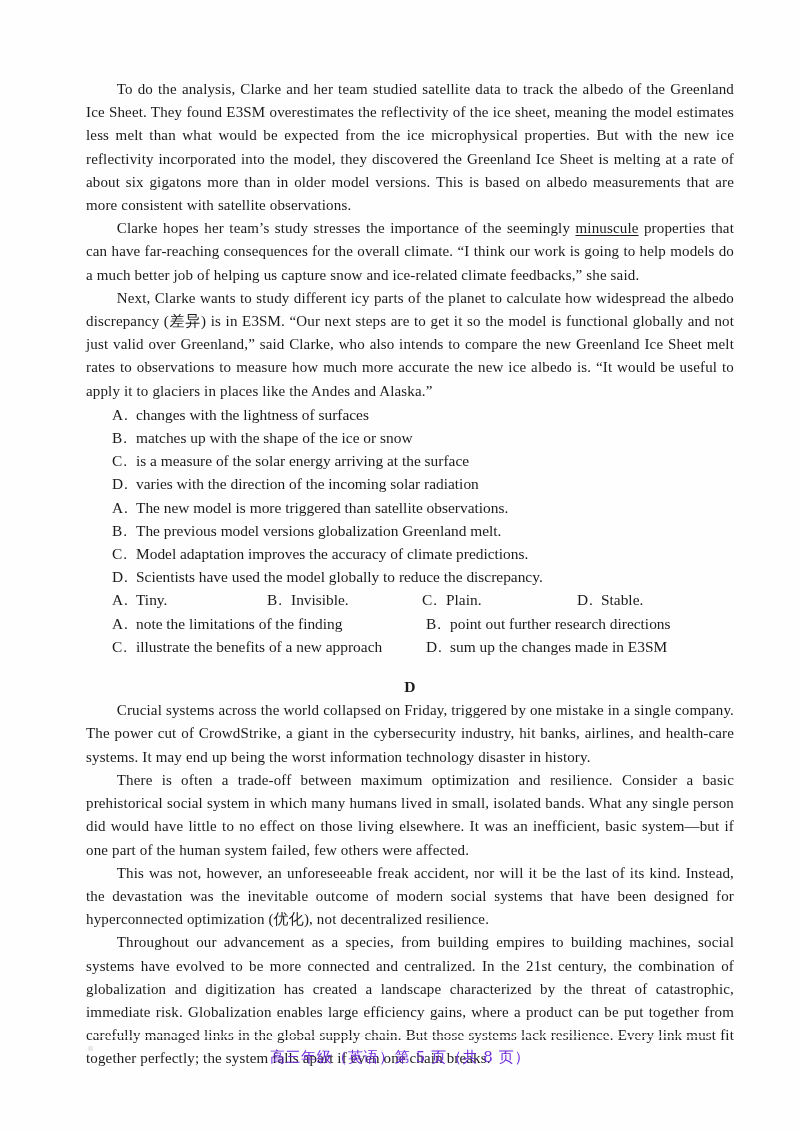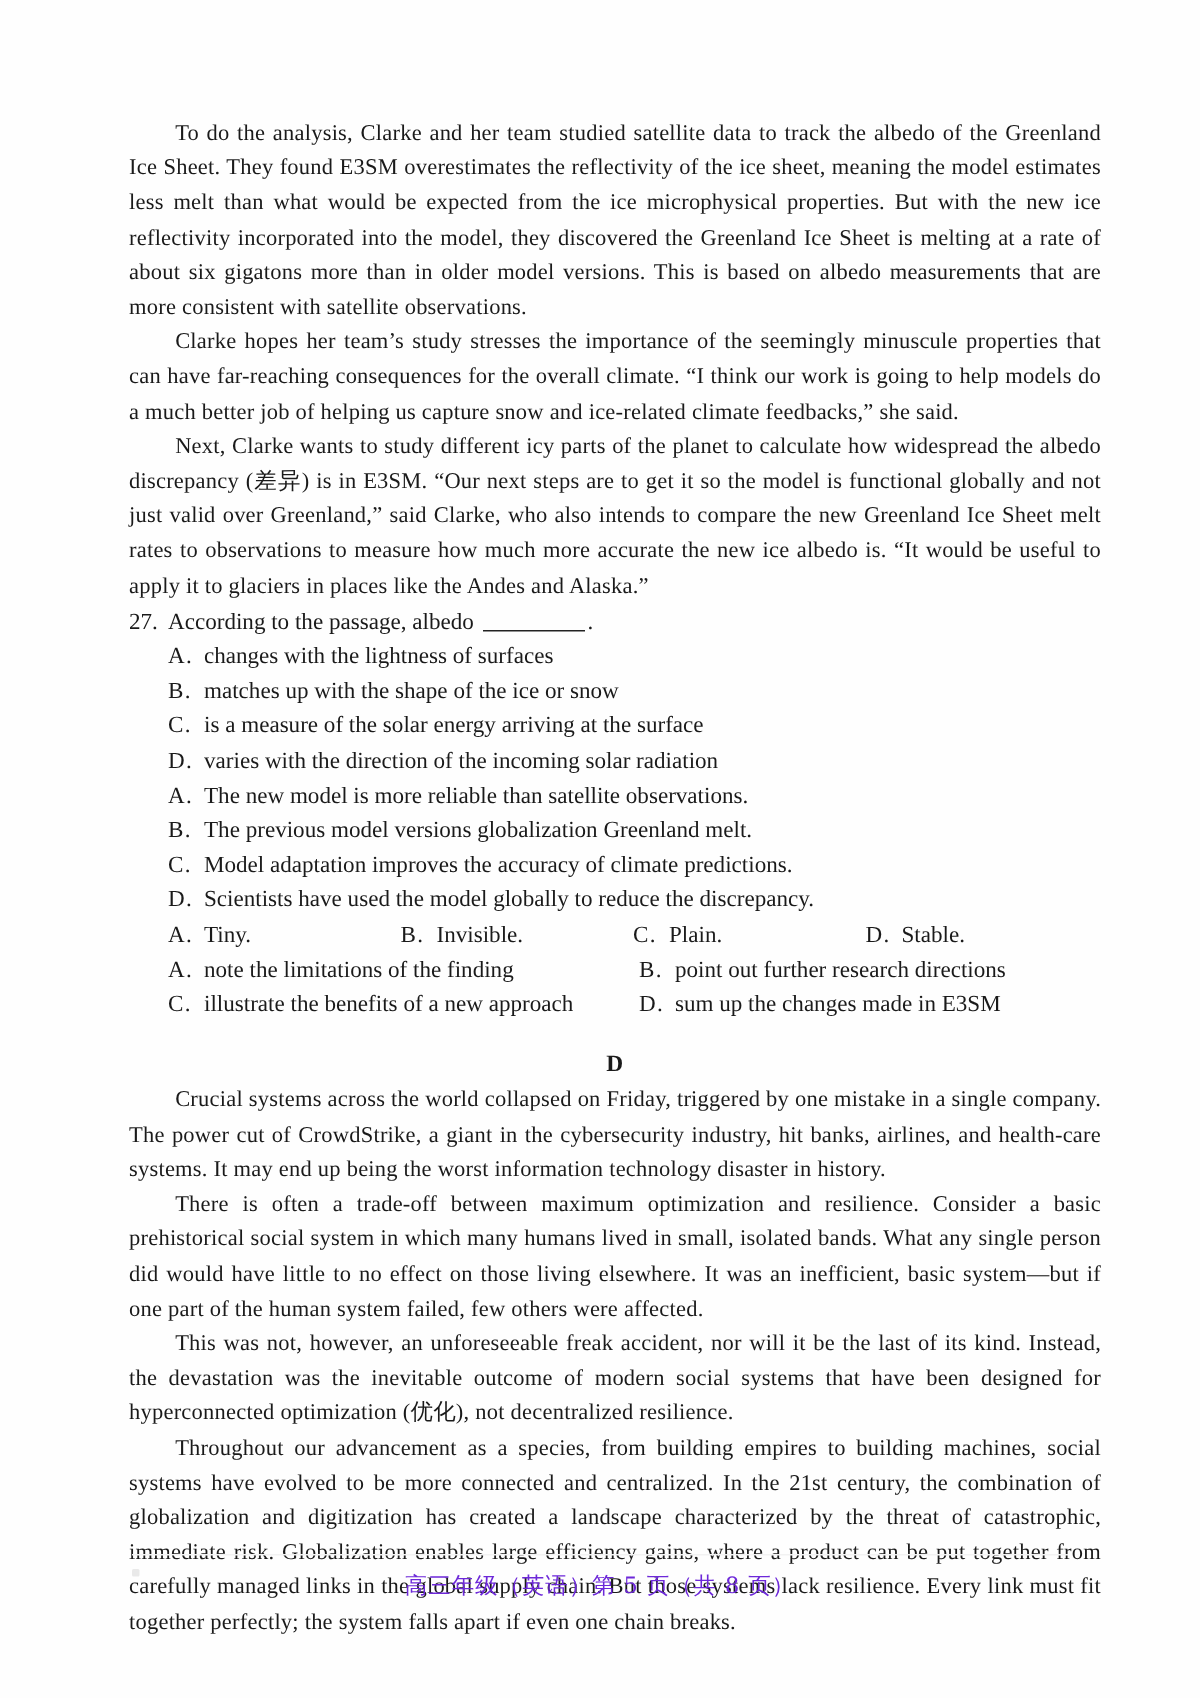--- a/index.html
+++ b/index.html
@@ -25,20 +25,21 @@
   p.para {
     margin: 0;
     font-size: 15px;
     line-height: 23.2px;
     text-align: justify;
     text-justify: inter-word;
     text-indent: 2.05em;
     letter-spacing: 0.01em;
   }
   .underlined-word {
+    text-decoration: underline;
     text-underline-offset: 2px;
   }
   .blank {
     display: inline-block;
     width: 68px;
     border-bottom: 1.2px solid #222;
     vertical-align: -2px;
     margin: 0 2px;
   }
   .blank-sm {
@@ -168,24 +169,20 @@
 
   <div class="content">
 
     <p class="para">To do the analysis, Clarke and her team studied satellite data to track the albedo of the Greenland Ice Sheet. They found E3SM overestimates the reflectivity of the ice sheet, meaning the model estimates less melt than what would be expected from the ice microphysical properties. But with the new ice reflectivity incorporated into the model, they discovered the Greenland Ice Sheet is melting at a rate of about six gigatons more than in older model versions. This is based on albedo measurements that are more consistent with satellite observations.</p>
 
     <p class="para"><span>Clarke hopes her team’s study stresses the importance of the seemingly </span><span class="underlined-word">minuscule</span><span> properties that can have far-reaching consequences for the overall climate. “I think our work is going to help models do a much better job of helping us capture snow and ice-related climate feedbacks,” she said.</span></p>
 
     <p class="para">Next, Clarke wants to study different icy parts of the planet to calculate how widespread the albedo discrepancy (差异) is in E3SM. “Our next steps are to get it so the model is functional globally and not just valid over Greenland,” said Clarke, who also intends to compare the new Greenland Ice Sheet melt rates to observations to measure how much more accurate the new ice albedo is. “It would be useful to apply it to glaciers in places like the Andes and Alaska.”</p>
 
     <div class="q-block">
-      <div class="q-stem">
-        <span class="q-num">27.</span>
-        <span class="q-text"><span>According to the passage, albedo </span><span class="blank"></span><span>.</span></span>
-      </div>
       <div class="opt-stack">
         <div class="opt-row">
             <span class="pad"></span>
             <span class="opt">
               <span class="opt-letter">A.</span>
               <span class="opt-text">changes with the lightness of surfaces</span>
             </span>
           </div>
         <div class="opt-row">
             <span class="pad"></span>
@@ -210,21 +207,21 @@
           </div>
       </div>
     </div>
 
     <div class="q-block">
       <div class="opt-stack">
         <div class="opt-row">
             <span class="pad"></span>
             <span class="opt">
               <span class="opt-letter">A.</span>
-              <span class="opt-text">The new model is more reliable than satellite observations.</span>
+              <span class="opt-text">The new model is more triggered than satellite observations.</span>
             </span>
           </div>
         <div class="opt-row">
             <span class="pad"></span>
             <span class="opt">
               <span class="opt-letter">B.</span>
               <span class="opt-text">The previous model versions globalization Greenland melt.</span>
             </span>
           </div>
         <div class="opt-row">

